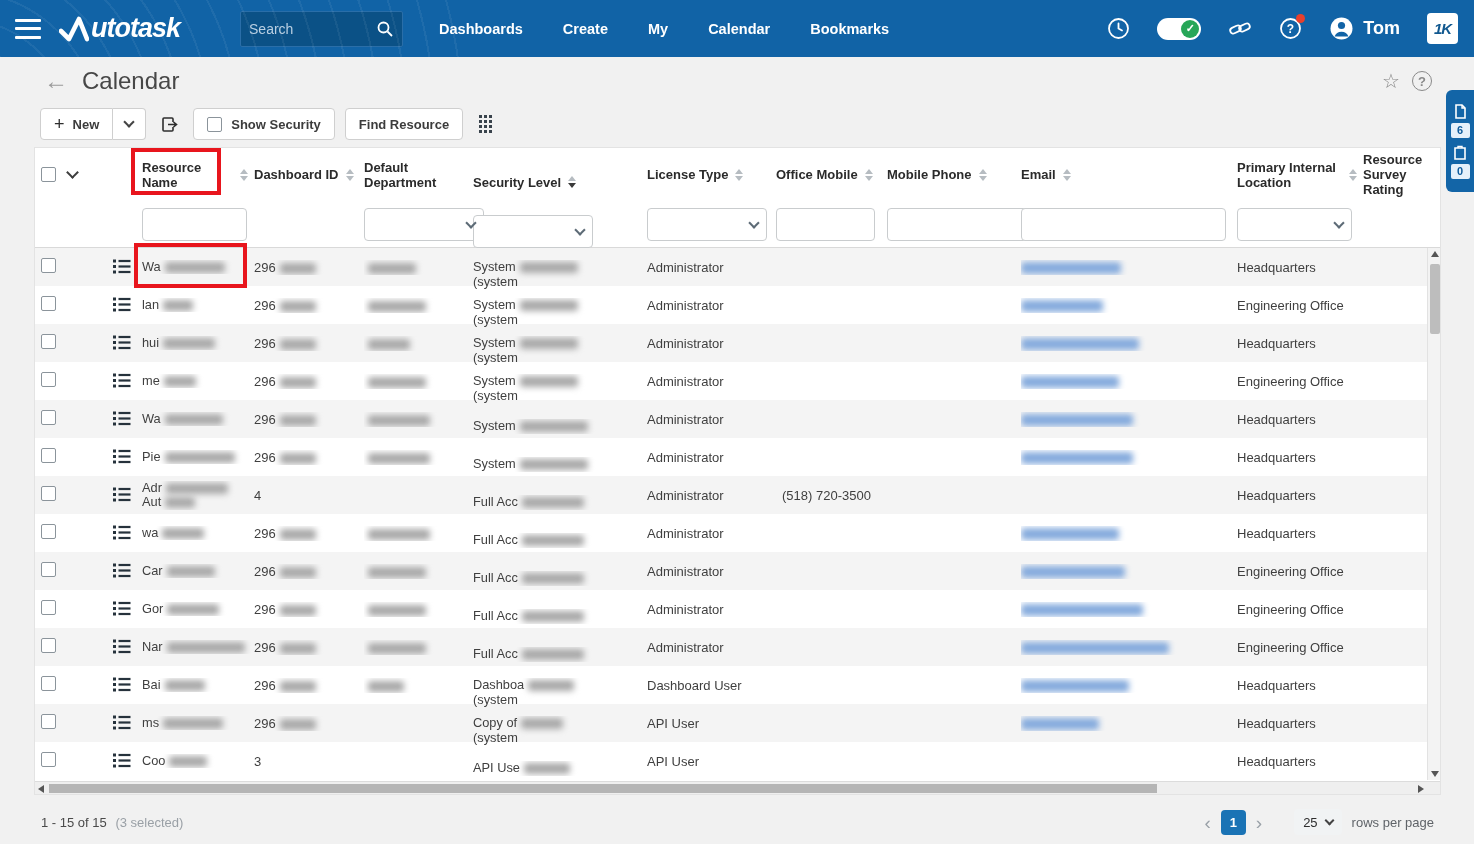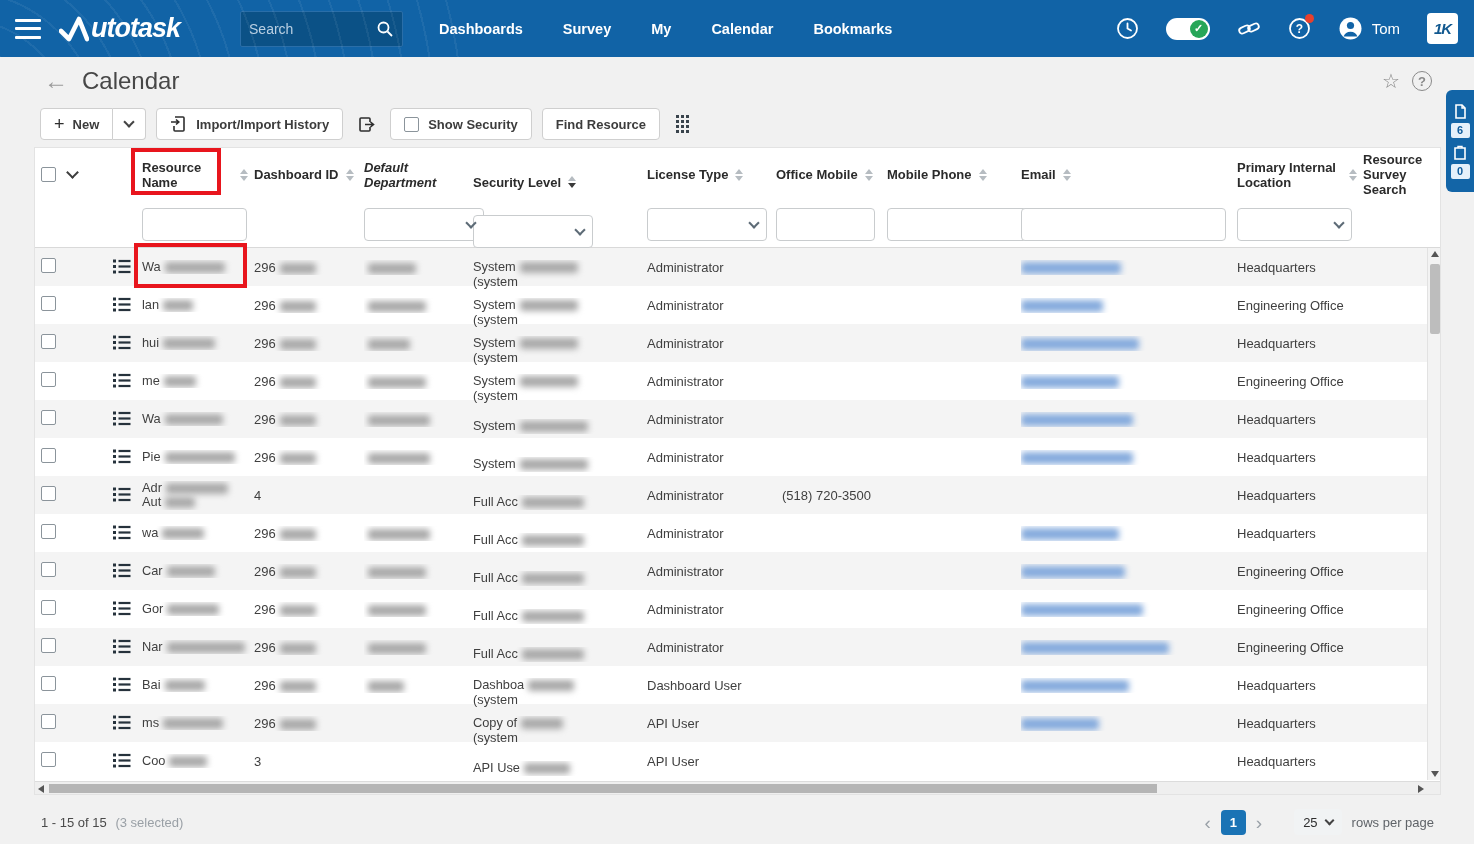--- a/index.html
+++ b/index.html
@@ -17,21 +17,21 @@
   .searchbox { width:163px; height:36px; background:#0b5186; border:1px solid #2a6ea8; border-radius:2px; display:flex; align-items:center; padding:0 8px; }
   .searchbox input { flex:1; background:transparent; border:none; outline:none; color:#e8f1f9; font-size:14px; font-family:"Liberation Sans",sans-serif; width:110px; }
   .searchbox input::placeholder { color:#b9cfe2; }
   .navlinks { display:flex; gap:40px; margin-left:36px; }
   .navlinks span { color:#fff; font-size:14.5px; font-weight:bold; cursor:pointer; }
   .nav-right { margin-left:auto; display:flex; align-items:center; gap:27px; margin-right:16px; }
   .nav-right .ic { position:relative; display:flex; align-items:center; cursor:pointer; }
   .toggle { width:44px; height:22px; background:#fff; border-radius:11px; position:relative; cursor:pointer; }
   .toggle .knob { position:absolute; right:2px; top:2px; width:18px; height:18px; border-radius:50%; background:#27a658; color:#fff; font-size:11px; font-weight:bold; display:flex; align-items:center; justify-content:center; }
   .help-dot { position:absolute; right:-3px; top:-3px; width:9px; height:9px; border-radius:50%; background:#e8402d; }
-  .username { color:#fff; font-size:15px; font-weight:normal; margin-left:-18px; }
+  .username { color:#fff; font-size:18px; font-weight:bold; margin-left:-18px; }
   .kbox { width:31px; height:31px; background:#fff; border-radius:4px; display:flex; align-items:center; justify-content:center; color:#11588f; font-weight:bold; font-size:15px; font-style:italic; letter-spacing:-1px; cursor:pointer; }
 
   
   .page-head { position:absolute; left:0; top:57px; width:1474px; height:48px; display:flex; align-items:center; }
   .back-arrow { color:#9a9a9a; font-size:24px; margin:0 14px 0 44px; cursor:pointer; line-height:1; }
   .page-title { font-size:24px; color:#474747; font-weight:normal; }
   .head-icons { margin-left:auto; margin-right:42px; display:flex; gap:12px; align-items:center; }
   .head-icons .hic { color:#8a8a8a; font-size:20px; cursor:pointer; }
   .qmark { width:20px; height:20px; border:1.7px solid #8a8a8a; border-radius:50%; color:#8a8a8a; font-size:13px; font-weight:bold; display:flex; align-items:center; justify-content:center; }
 
@@ -50,21 +50,21 @@
   .grid-ic i { background:#39434c; }
 
   
   .side-tab { position:absolute; right:0; top:90px; width:28px; height:102px; background:#1365a7; border-radius:6px 0 0 6px; display:flex; flex-direction:column; align-items:center; justify-content:center; gap:4px; z-index:25; }
   .side-tab .badge { width:19px; height:15px; background:#e5f0fa; border-radius:2px; color:#0d5a9b; font-size:11px; font-weight:bold; display:flex; align-items:center; justify-content:center; }
 
   
   .panel { position:absolute; left:34px; top:147px; width:1407px; height:648px; background:#fff; border:1px solid #e3e3e3; }
   .flexrow { display:flex; }
   .c-check{width:66px; flex:none;} .c-menu{width:41px; flex:none;} .c-name{width:112px; flex:none;}
-  .c-id{width:110px; flex:none;} .c-dept{width:109px; flex:none;font-style:italic;} .c-sec{width:130px; flex:none;margin-top:15px;}
+  .c-id{width:110px; flex:none;} .c-dept{width:109px; flex:none;} .c-sec{width:130px; flex:none;margin-top:15px;}
   .c-lic{width:129px; flex:none;margin-left:44px;} .c-phone{width:111px; flex:none;} .c-mob{width:134px; flex:none;}
   .c-email{width:216px; flex:none;} .c-loc{width:126px; flex:none;} .c-rate{flex:1;}
 
   .t-head { height:53px; align-items:center; font-size:13px; font-weight:bold; color:#2b2b2b; }
   .t-head .th { display:flex; align-items:center; padding-right:6px; line-height:15px; }
   .t-head .c-check { padding-left:6px; display:flex; align-items:center; gap:12px; }
   .sort { display:inline-flex; flex-direction:column; gap:2px; margin-left:7px; }
   .sort i { width:0; height:0; border-left:4px solid transparent; border-right:4px solid transparent; }
   .sort .up { border-bottom:5px solid #b6bcc1; }
   .sort .dn { border-top:5px solid #b6bcc1; }
@@ -131,21 +131,21 @@
   </div>
   <div class="searchbox">
     <input placeholder="Search" style="">
     <svg width="18" height="18" viewBox="0 0 18 18">
       <circle cx="7.5" cy="7.5" r="5" fill="none" stroke="#fff" stroke-width="1.8"></circle>
       <line x1="11.5" y1="11.5" x2="16" y2="16" stroke="#fff" stroke-width="1.8"></line>
     </svg>
   </div>
   <div class="navlinks">
     <span>Dashboards</span>
-    <span>Survey</span>
+    <span>Create</span>
     <span>My</span>
     <span>Calendar</span>
     <span>Bookmarks</span>
   </div>
   <div class="nav-right">
     <span class="ic">
       <svg width="23" height="23" viewBox="0 0 23 23">
           <circle cx="11.5" cy="11.5" r="9.5" fill="none" stroke="#fff" stroke-width="1.8"></circle>
           <path d="M11.5 6.5 V11.5 L15 13.5" fill="none" stroke="#fff" stroke-width="1.8" stroke-linecap="round"></path>
         </svg>
@@ -190,27 +190,20 @@
 <div class="toolbar">
   <span class="split">
     <button class="btn main">
         <span class="plus">+</span>
         <span>New</span>
       </button>
     <button class="btn drop">
         <span class="chev"></span>
       </button>
   </span>
-  <button class="btn">
-    <svg width="18" height="18" viewBox="0 0 18 18" style="margin-right:8px">
-      <path d="M5 2 H13 a1 1 0 0 1 1 1 V15 a1 1 0 0 1-1 1 H5 a1 1 0 0 1-1-1 V11" fill="none" stroke="#2e2e2e" stroke-width="1.6"></path>
-      <path d="M1 7 H8 M6 4.5 L8.8 7 L6 9.5" fill="none" stroke="#2e2e2e" stroke-width="1.6"></path>
-    </svg>
-    <span>Import/Import History</span>
-  </button>
   <button class="icon-btn">
     <svg width="19" height="19" viewBox="0 0 19 19">
       <path d="M4 3 H12 a1 1 0 0 1 1 1 V7 M13 12 V15 a1 1 0 0 1-1 1 H4 a1 1 0 0 1-1-1 V4 a1 1 0 0 1 1-1" fill="none" stroke="#2e2e2e" stroke-width="1.6"></path>
       <path d="M8 9.5 H16 M13.5 7 L16.5 9.5 L13.5 12" fill="none" stroke="#2e2e2e" stroke-width="1.6"></path>
     </svg>
   </button>
   <button class="btn">
       <span class="cb"></span>
       <span>Show Security</span>
     </button>
@@ -307,21 +300,21 @@
         </span>
       </div>
     <div class="th c-loc">
         <span>Primary Internal Location</span>
         <span class="sort">
           <i class="up"></i>
           <i class="dn"></i>
         </span>
       </div>
     <div class="th c-rate">
-        <span>Resource Survey Search</span>
+        <span>Resource Survey Rating</span>
       </div>
   </div>
 
   <div class="flexrow f-row">
     <div class="td c-check"></div>
     <div class="td c-menu"></div>
     <div class="td c-name"><input class="f-in" style="width: 105px;"></div>
     <div class="td c-id"></div>
     <div class="td c-dept">
         <div class="f-sel" style="width:120px">

